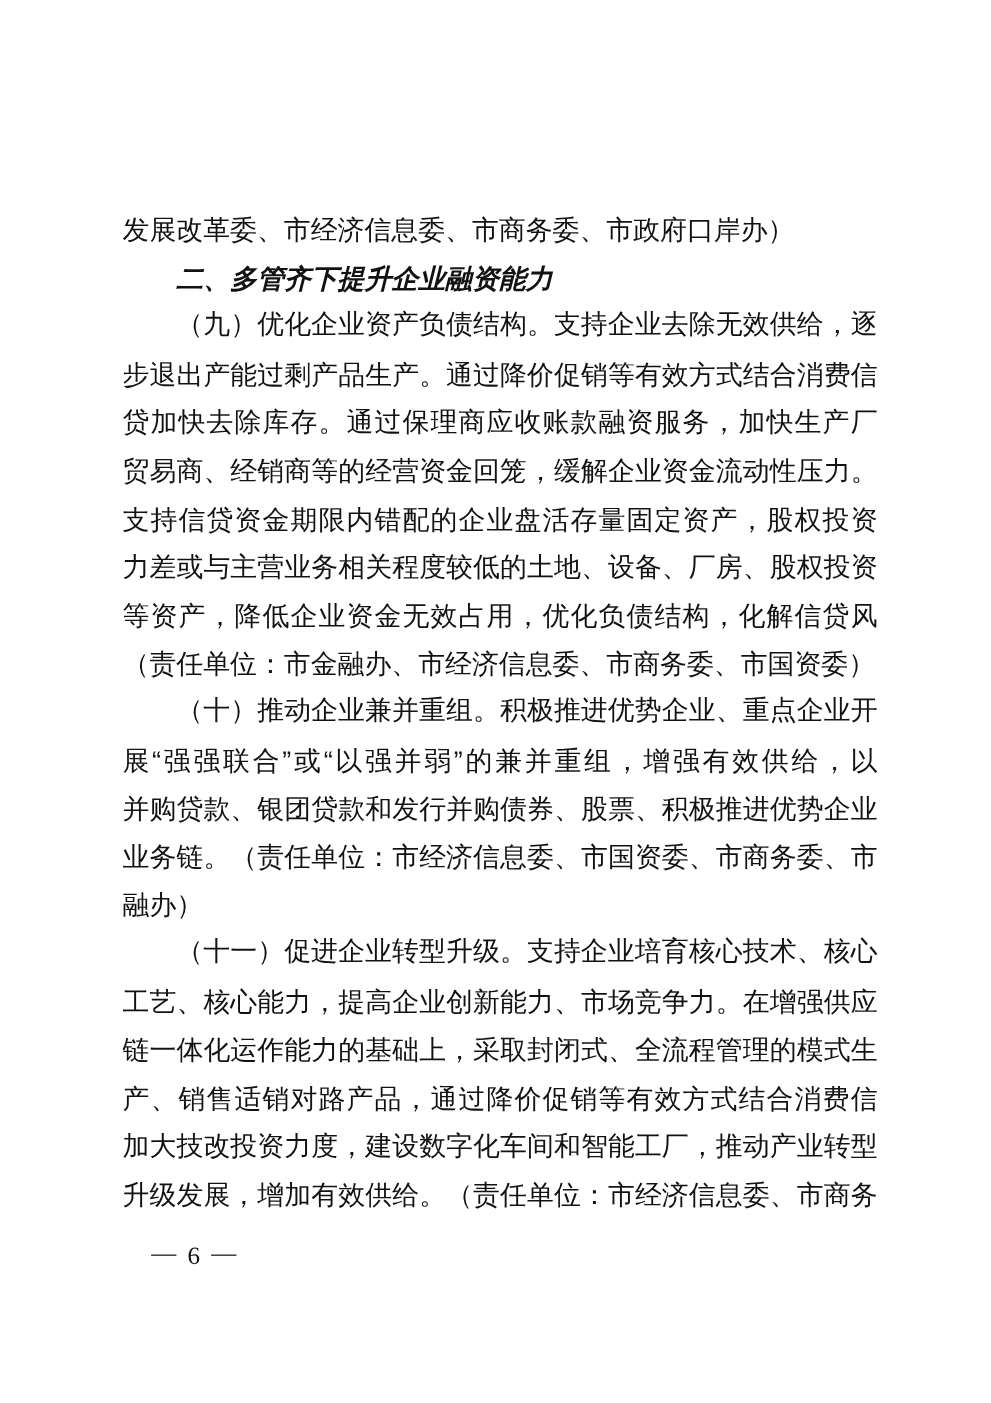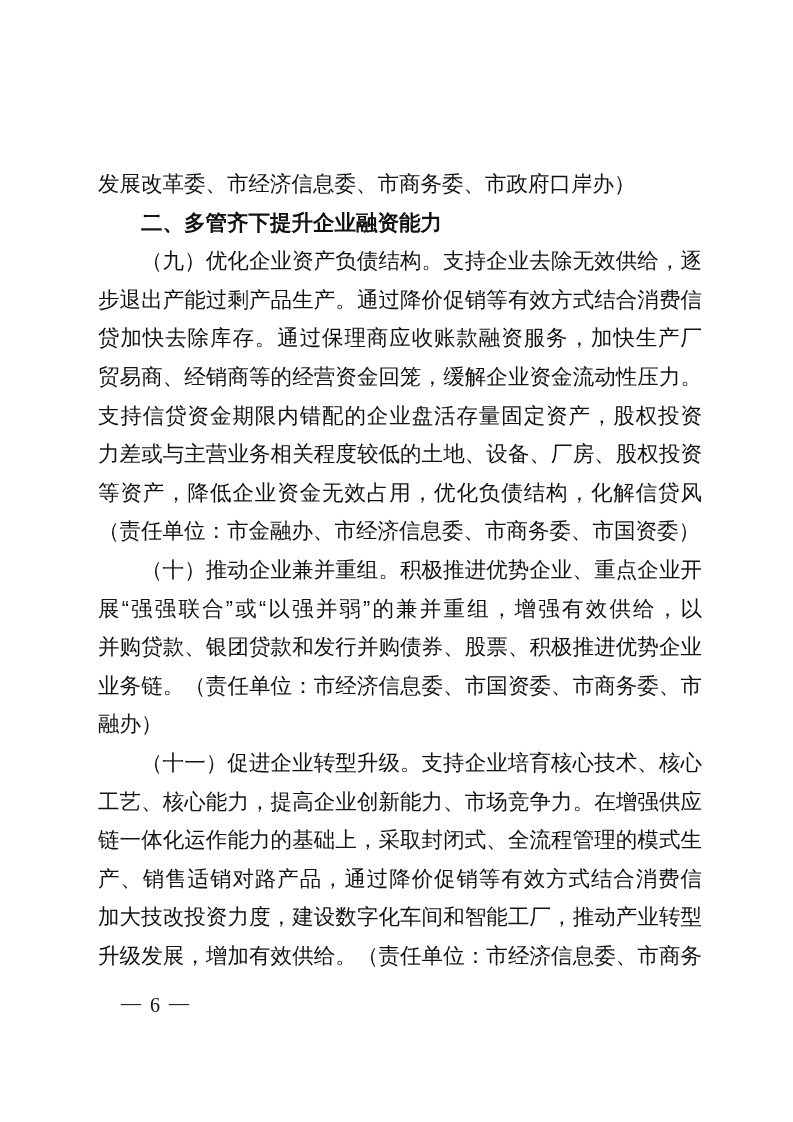--- a/index.html
+++ b/index.html
@@ -26,25 +26,27 @@
     font-size: 21.5px;
     height: 38.6px;
     line-height: 38.6px;
     color: #121212;
     text-align: justify;
     text-align-last: justify;
     overflow: hidden;
   }
   .line.first {
     text-indent: 2em;
+    font-family: Liberation Mono, monospace;
   }
   .line.heading {
     text-indent: 2em;
     font-weight: bold;
     text-align-last: left;
+    font-style: italic;
   }
   .line.end {
     text-align-last: left;
   }
   .footer {
     position: absolute;
     left: 121px;
     top: 994px;
     font-family: "Liberation Serif", "DejaVu Serif", serif;
     font-size: 20px;

